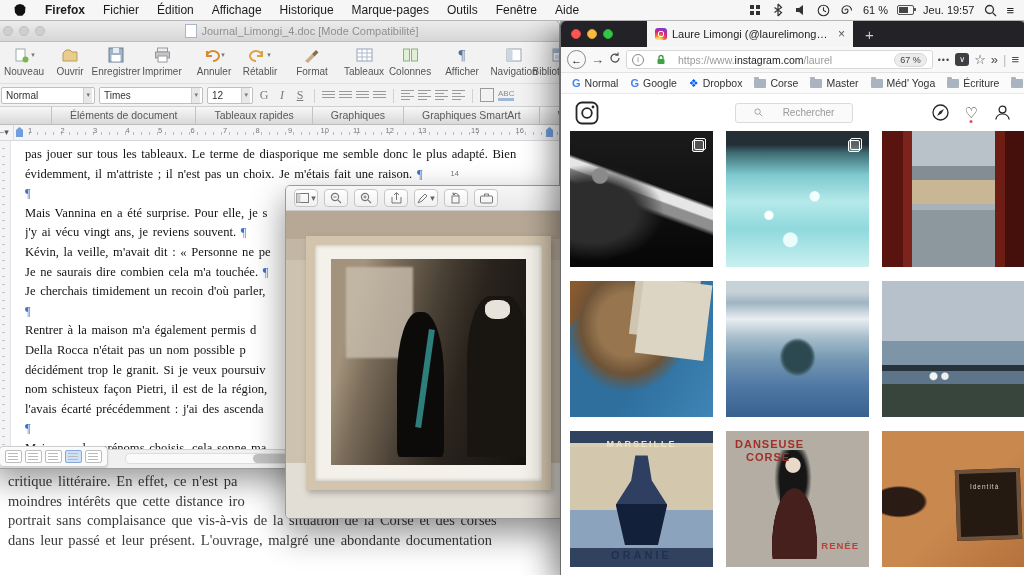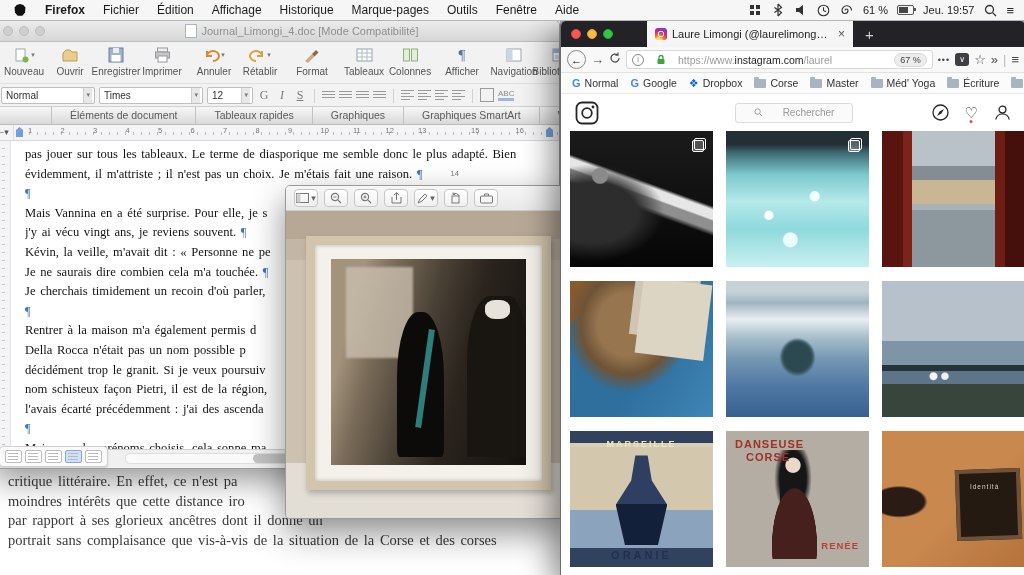--- a/index.html
+++ b/index.html
@@ -265,22 +265,22 @@
           </svg>
         </span>
       <span class="stxt" style="font-size:13px">≡</span>
     </div>
   </div>
 
   <div class="bgdoc">
     <div id="bg-lines">
         <div class="bgline">critique littéraire. En effet, ce n'est pa</div>
         <div class="bgline">moindres intérêts que cette distance iro</div>
-        <div class="bgline">par rapport à ses glorieux ancêtres dont il donne un</div>
         <div class="bgline">portrait sans complaisance que vis-à-vis de la situation de la Corse et des corses</div>
+        <div class="bgline">dans leur passé et leur présent. L'ouvrage, malgré une abondante documentation</div>
       </div>
   </div>
 
   <div class="word">
     <div class="w-title">
       <div class="dots">
           <span class="dot"></span>
           <span class="dot"></span>
           <span class="dot"></span>
         </div>

